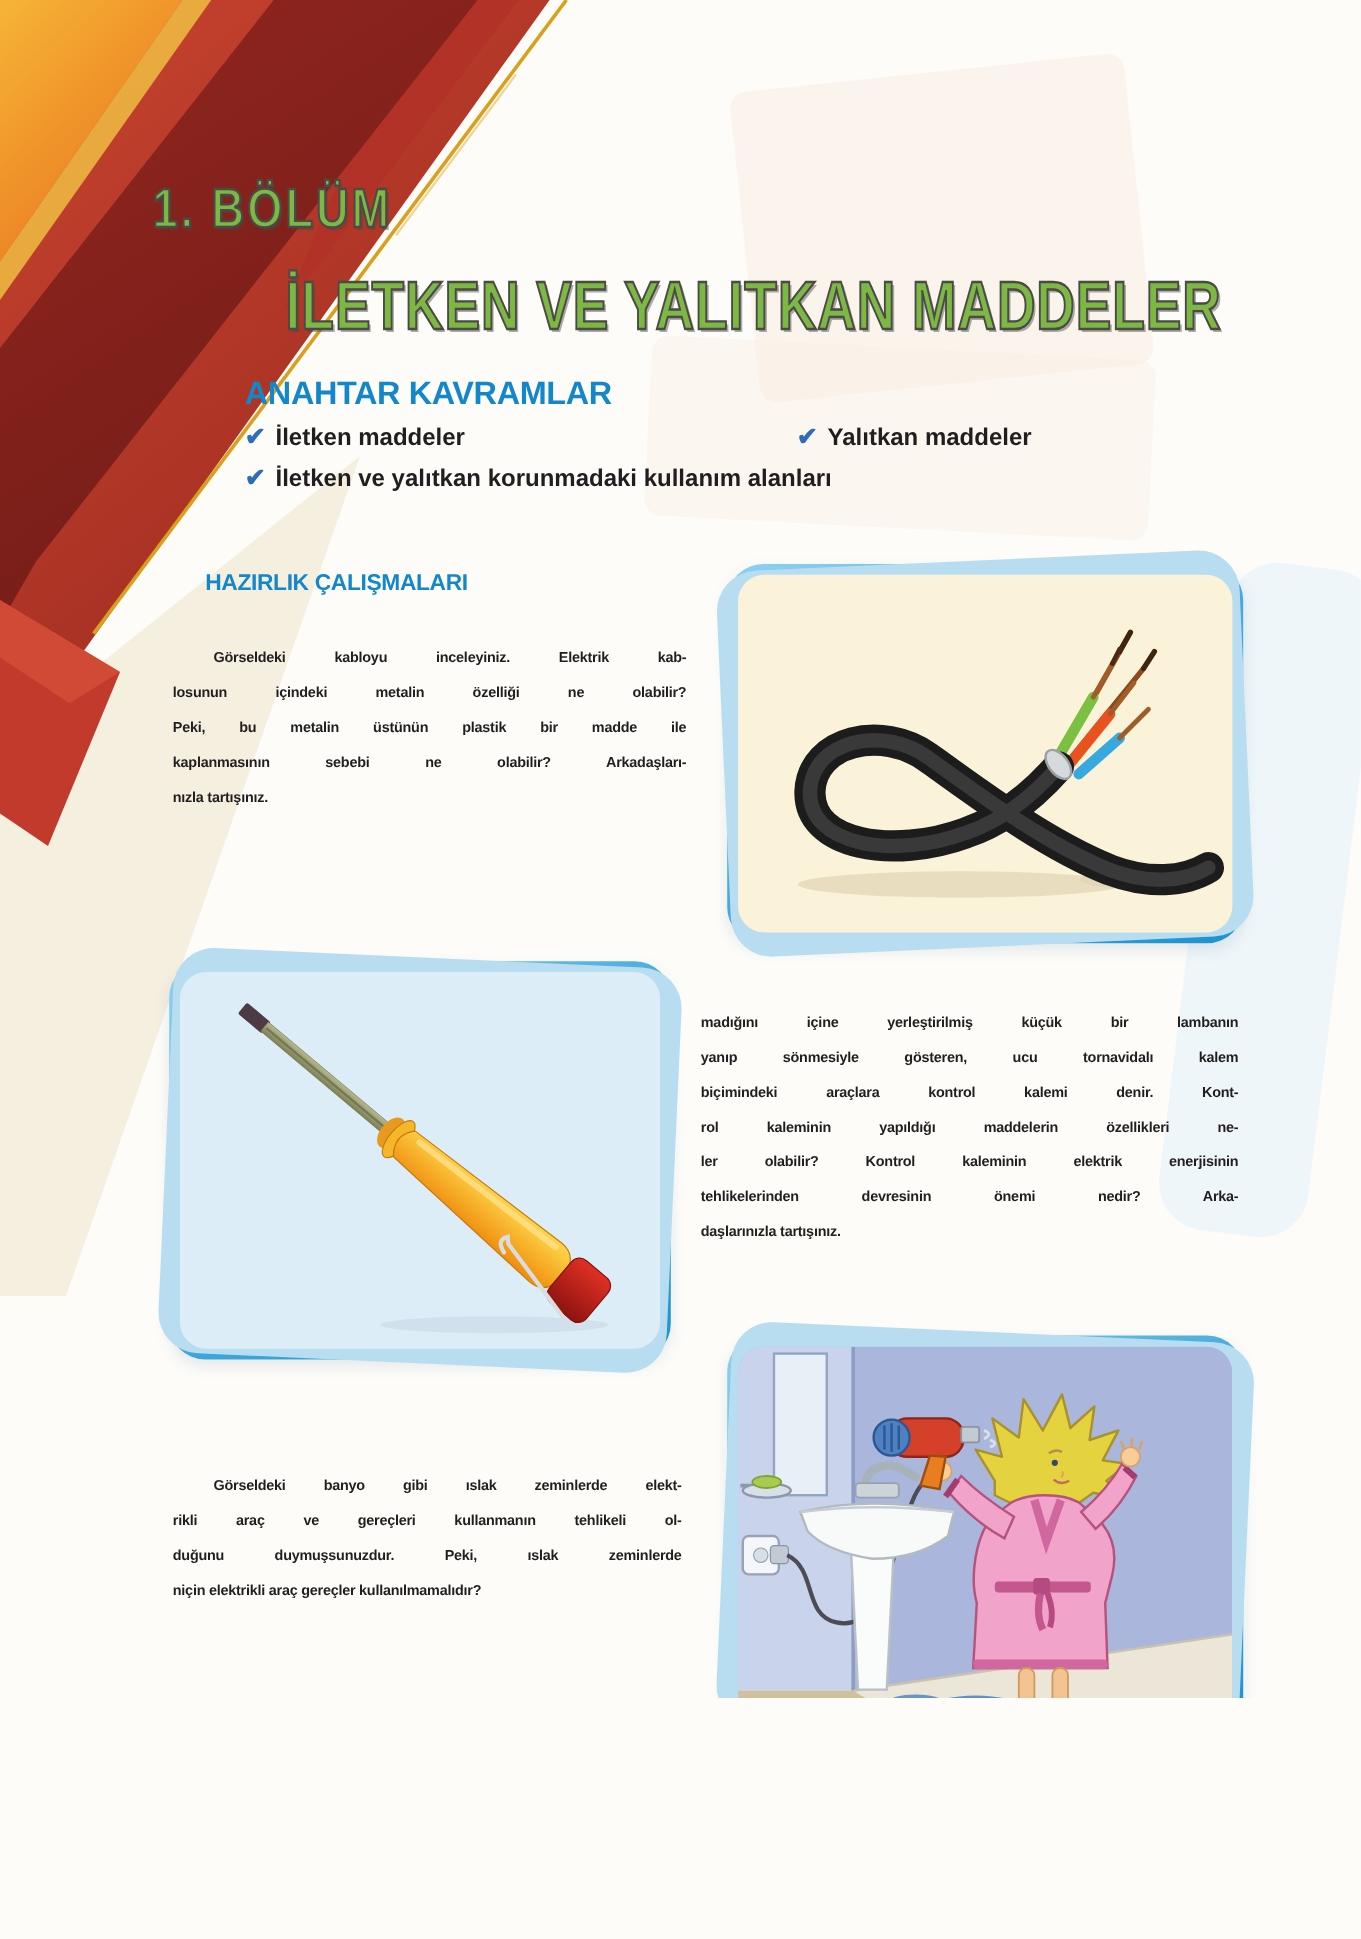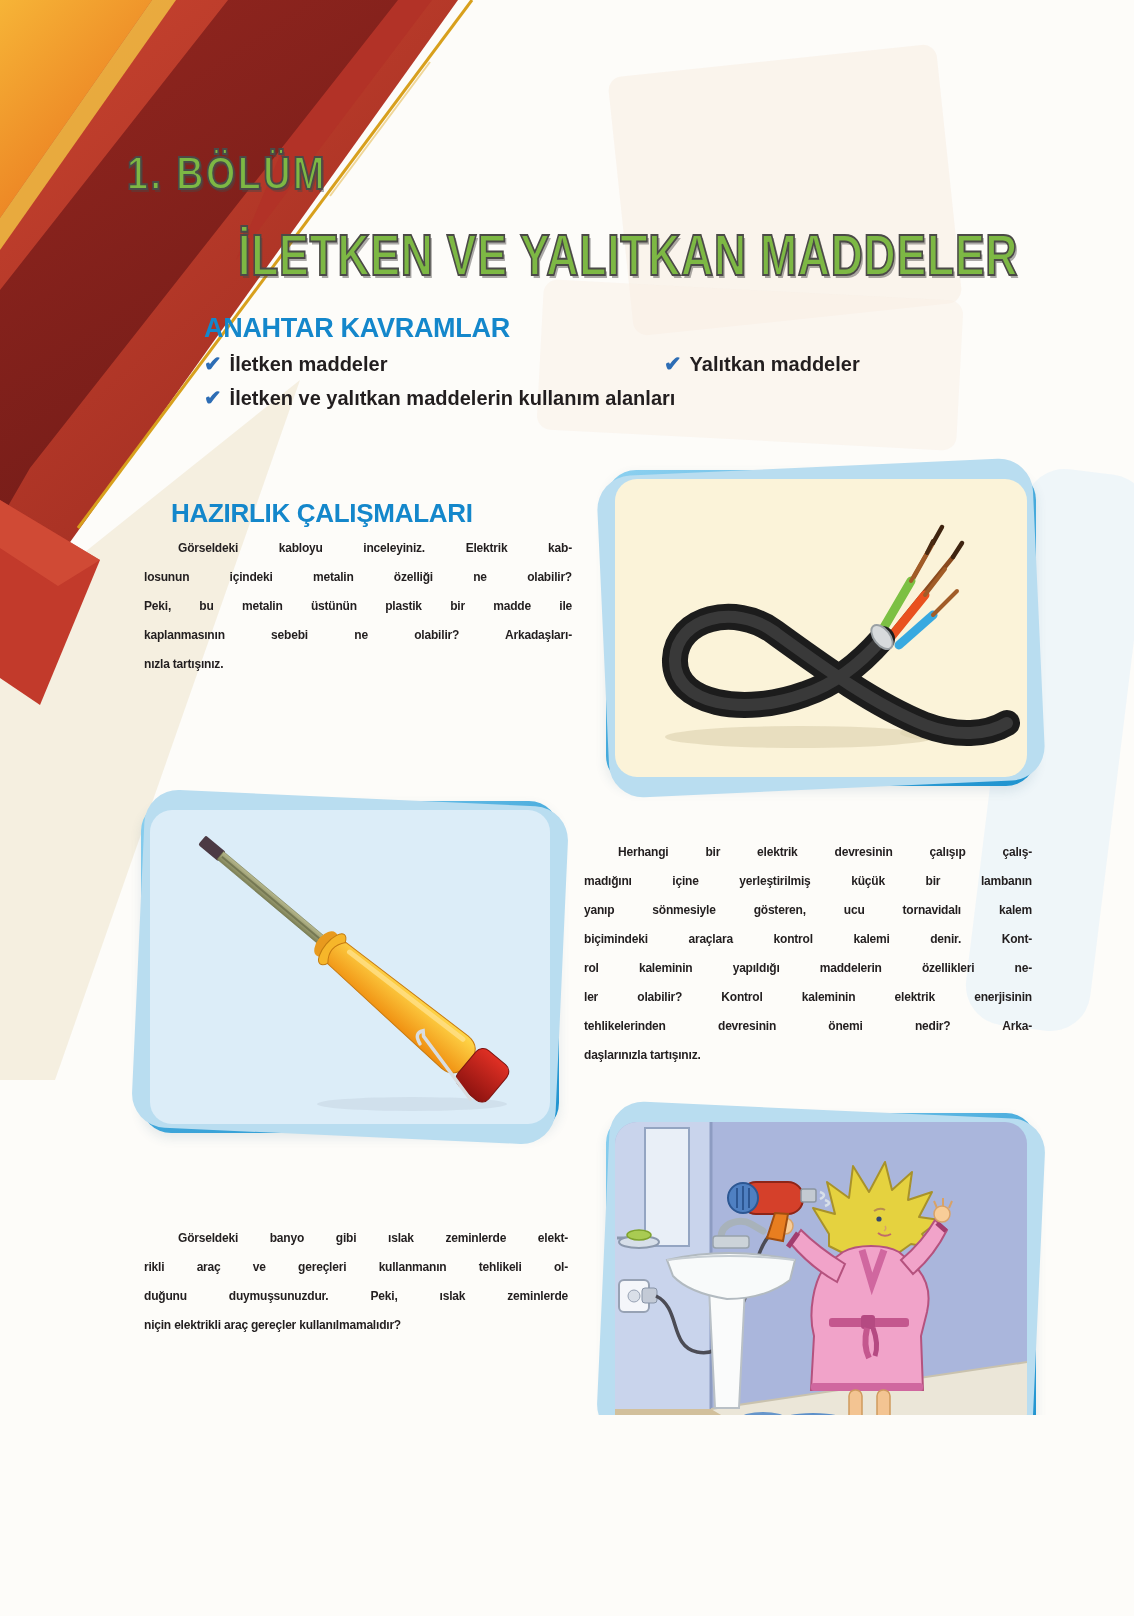--- a/index.html
+++ b/index.html
@@ -15,21 +15,21 @@
   .green-title{position:absolute;z-index:3;font-weight:700;white-space:nowrap;
     color:#7db844;-webkit-text-stroke:2px #4b4a47;
     text-shadow:2.5px 3px 0 rgba(74,72,68,.45);
     transform-origin:left top;}
   .chapter-label{left:127px;top:146px;font-size:46px;letter-spacing:3px;transform:scaleX(.82);}
   .main-title{left:238px;top:222px;font-size:57px;letter-spacing:1px;transform:scaleX(.78);}
 
   .blue-heading{position:absolute;z-index:3;font-weight:700;color:#1487cb;white-space:nowrap;
     letter-spacing:-.3px;}
   .key-heading{left:204px;top:313px;font-size:27px;}
-  .prep-heading{left:171px;top:498px;font-size:26px;}
+  .prep-heading{left:171px;top:476px;font-size:19px;}
 
   .key-item{position:absolute;z-index:3;font-weight:700;font-size:20px;white-space:nowrap;
     display:flex;align-items:baseline;gap:8px;}
   .check{color:#2d6db5;font-size:21px;}
 
   .para{position:absolute;z-index:3;font-weight:700;font-size:12px;line-height:29px;
     letter-spacing:-.2px;}
   .pline{text-align:justify;text-align-last:justify;}
   .pline-first{text-indent:34px;}
   .pline-last{text-align-last:left;}
@@ -109,35 +109,34 @@
   <div class="key-item" style="left:204px;top:352px;">
     <span class="check">✔</span>
     <span>İletken maddeler</span>
   </div>
   <div class="key-item" style="left:664px;top:352px;">
     <span class="check">✔</span>
     <span>Yalıtkan maddeler</span>
   </div>
   <div class="key-item" style="left:204px;top:386px;">
     <span class="check">✔</span>
-    <span>İletken ve yalıtkan maddelerin kullanım alanları</span>
+    <span>İletken ve yalıtkan korunmadaki kullanım alanları</span>
   </div>
 
   <div class="blue-heading prep-heading">HAZIRLIK ÇALIŞMALARI</div>
 
   <div class="para para1">
     <div class="pline pline-first">Görseldeki kabloyu inceleyiniz. Elektrik kab-</div>
     <div class="pline">losunun içindeki metalin özelliği ne olabilir?</div>
     <div class="pline">Peki, bu metalin üstünün plastik bir madde ile</div>
     <div class="pline">kaplanmasının sebebi ne olabilir? Arkadaşları-</div>
     <div class="pline pline-last">nızla tartışınız.</div>
   </div>
 
   <div class="para para2">
-    <div class="pline pline-first">Herhangi bir elektrik devresinin çalışıp çalış-</div>
     <div class="pline">madığını içine yerleştirilmiş küçük bir lambanın</div>
     <div class="pline">yanıp sönmesiyle gösteren, ucu tornavidalı kalem</div>
     <div class="pline">biçimindeki araçlara kontrol kalemi denir. Kont-</div>
     <div class="pline">rol kaleminin yapıldığı maddelerin özellikleri ne-</div>
     <div class="pline">ler olabilir? Kontrol kaleminin elektrik enerjisinin</div>
     <div class="pline">tehlikelerinden devresinin önemi nedir? Arka-</div>
     <div class="pline pline-last">daşlarınızla tartışınız.</div>
   </div>
 
   <div class="para para3">

